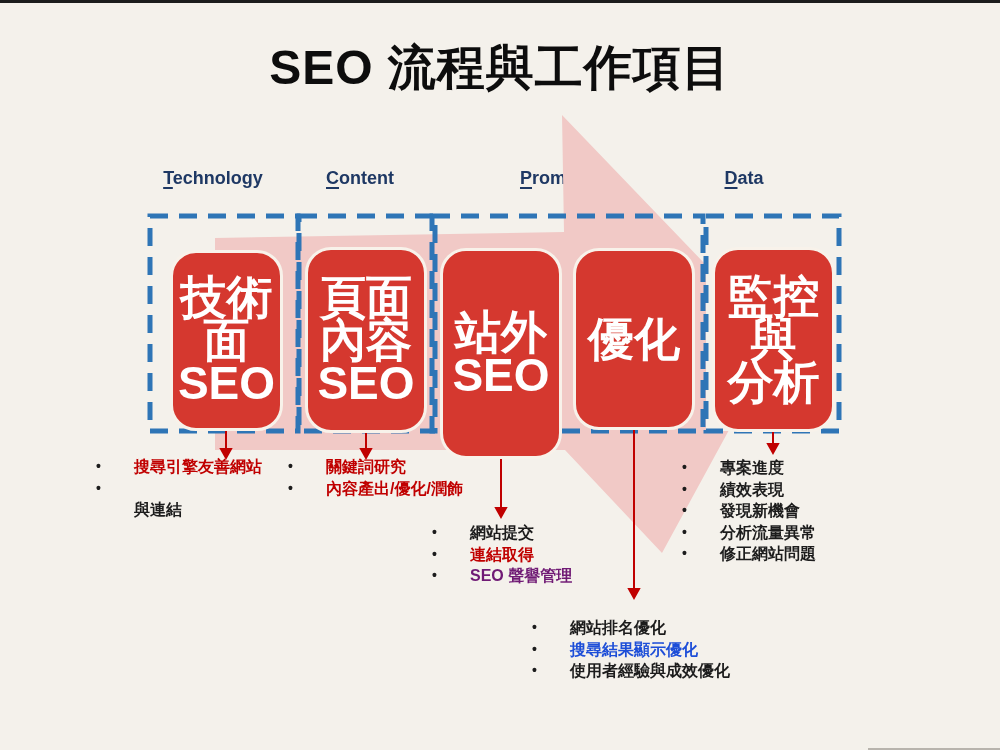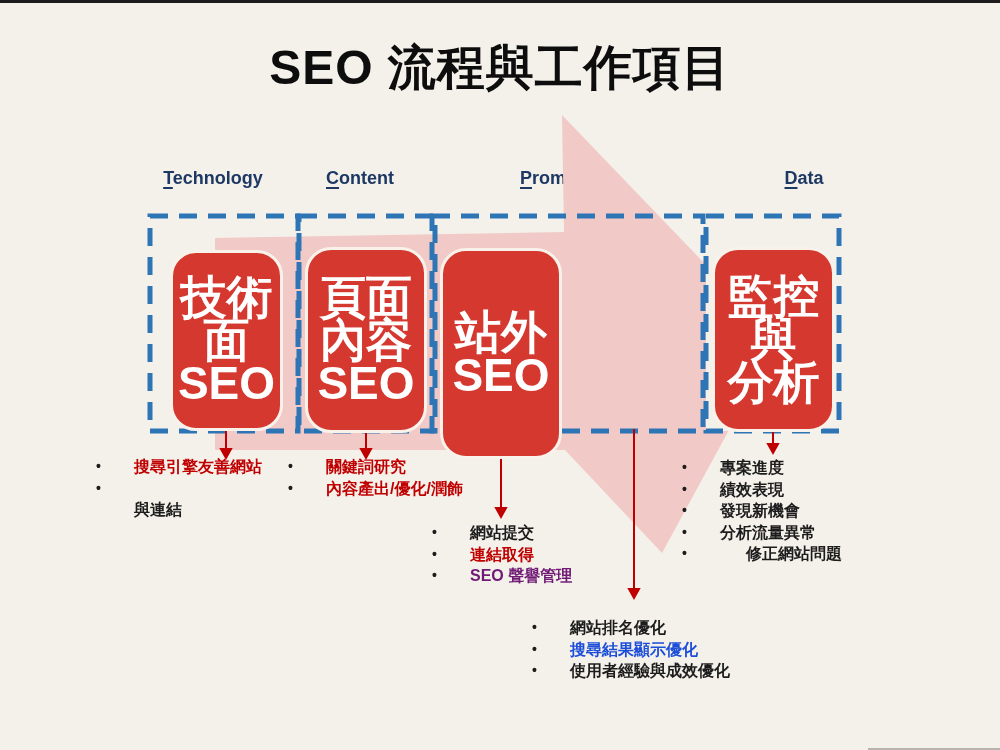--- a/index.html
+++ b/index.html
@@ -36,21 +36,21 @@
 <body>
 
 <div class="stage">
   <div class="top-edge"></div>
 
   <h1 class="title">SEO 流程與工作項目</h1>
 
   <div class="hdr" style="left:213px"><span class="u">T</span><span>echnology</span></div>
   <div class="hdr" style="left:360px"><span class="u">C</span><span>ontent</span></div>
   <div class="hdr" style="left:565px"><span class="u">P</span><span>romotion</span></div>
-  <div class="hdr" style="left:804px"><span class="u">D</span><span>ata</span></div>
+  <div class="hdr" style="left:744px"><span class="u">D</span><span>ata</span></div>
 
   <svg class="layer" width="1000" height="750" viewBox="0 0 1000 750">
     <polygon points="215,238 564,232 562,115 778,340 662,553 565,450 215,450" fill="#F1C9C6"></polygon>
 
     <rect x="150" y="216" width="148" height="215" fill="none" stroke="#2E75B6" stroke-width="5" stroke-dasharray="18 11"></rect>
     <rect x="299" y="216" width="136" height="215" fill="none" stroke="#2E75B6" stroke-width="5" stroke-dasharray="18 11"></rect>
     <rect x="432" y="216" width="271" height="215" fill="none" stroke="#2E75B6" stroke-width="5" stroke-dasharray="18 11"></rect>
     <rect x="706" y="216" width="133" height="215" fill="#F4F1EB" stroke="#2E75B6" stroke-width="5" stroke-dasharray="18 11"></rect>
 
     <g stroke="#C00000" stroke-width="2" fill="#C00000">
@@ -68,20 +68,21 @@
   </svg>
 
   <div class="pbox" style="left:170px;top:250px;width:113px;height:181px">技術
 面
 SEO</div>
   <div class="pbox" style="left:305px;top:247px;width:122px;height:186px">頁面
 內容
 SEO</div>
   <div class="pbox" style="left:440px;top:248px;width:122px;height:211px">站外
 SEO</div>
+  <div class="pbox" style="left:573px;top:248px;width:122px;height:182px">優化</div>
   <div class="pbox" style="left:712px;top:247px;width:123px;height:185px">監控
 與
 分析</div>
 
   <div class="list" style="left:96px;top:456px">
     <div class="row">
       <span class="b">•</span>
       <span class="t" style="color: rgb(192, 0, 0);">搜尋引擎友善網站</span>
     </div>
     <div class="row">
@@ -131,21 +132,21 @@
     <div class="row">
       <span class="b">•</span>
       <span class="t" style="color: rgb(28, 28, 28);">發現新機會</span>
     </div>
     <div class="row">
       <span class="b">•</span>
       <span class="t" style="color: rgb(28, 28, 28);">分析流量異常</span>
     </div>
     <div class="row">
       <span class="b">•</span>
-      <span class="t" style="color: rgb(28, 28, 28); margin-left: 26px;">修正網站問題</span>
+      <span class="t" style="color: rgb(28, 28, 28);">修正網站問題</span>
     </div>
   </div>
 
   <div class="list" style="left:532px;top:617px">
     <div class="row">
       <span class="b">•</span>
       <span class="t" style="color: rgb(28, 28, 28);">網站排名優化</span>
     </div>
     <div class="row">
       <span class="b">•</span>

